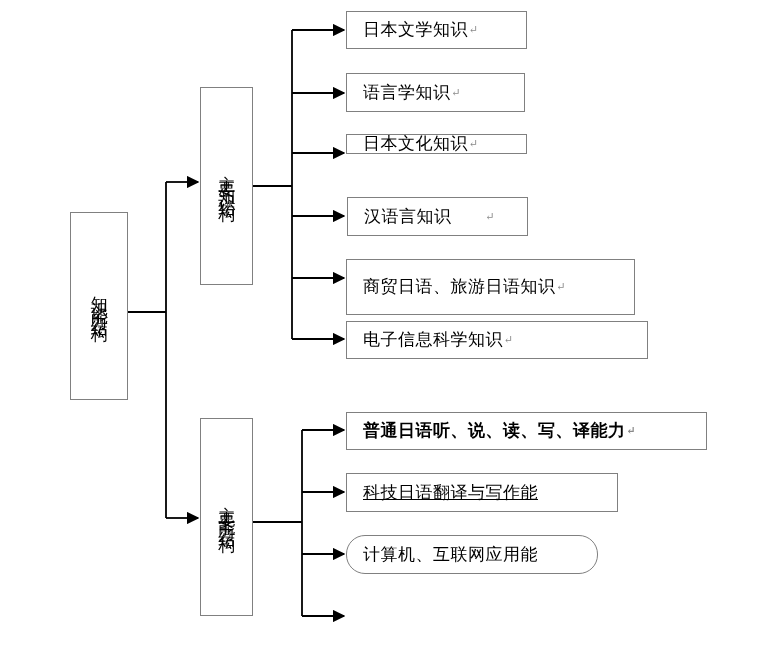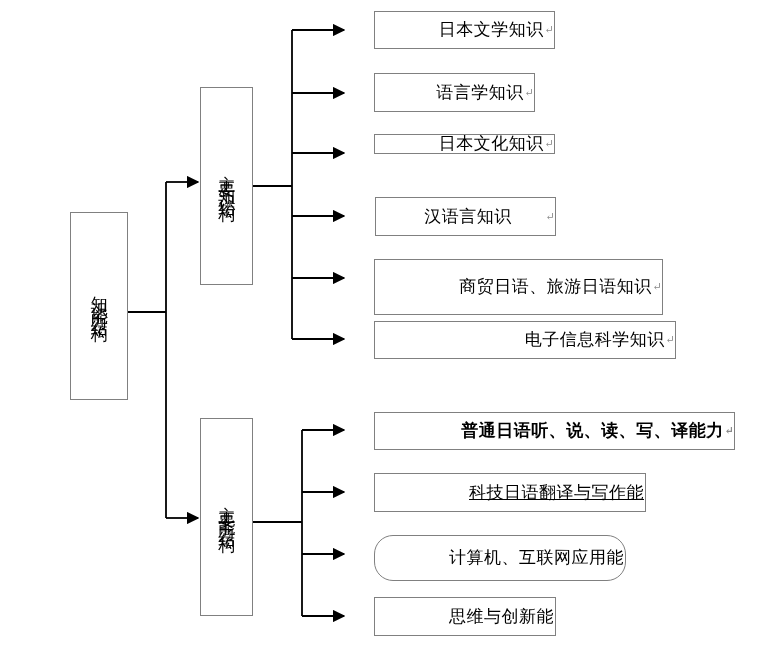--- a/index.html
+++ b/index.html
@@ -31,23 +31,22 @@
   .node.vertical {
     writing-mode: vertical-rl;
     text-orientation: upright;
     justify-content: center;
     align-items: center;
     letter-spacing: 6px;
     font-size: 17px;
     white-space: normal;
   }
   .node.leaf {
-    justify-content: flex-end;
+    justify-content: flex-start;
     padding-left: 16px;
-    margin-left: 28px;
   }
   .node .pilcrow {
     font-size: 11px;
     color: #8a8a8a;
     margin-left: 1px;
     letter-spacing: 0;
   }
   .node.vertical .pilcrow {
     font-size: 11px;
     color: #8a8a8a;
@@ -115,21 +114,21 @@
   <div class="node vertical" style="left:200px; top:418px; width:53px; height:198px;">
     <span>主要能力结构</span>
       <span class="pilcrow">↵</span>
   </div>
 
   <div class="node leaf" style="left:346px; top:11px; width:181px; height:38px;">
     <span>日本文学知识</span>
       <span class="pilcrow">↵</span>
   </div>
 
-  <div class="node leaf" style="left:346px; top:73px; width:161px; height:39px;">
+  <div class="node leaf" style="left:346px; top:73px; width:179px; height:39px;">
     <span>语言学知识</span>
       <span class="pilcrow">↵</span>
   </div>
 
   <div class="node leaf" style="left:346px; top:134px; width:181px; height:20px;">
     <span>日本文化知识</span>
       <span class="pilcrow">↵</span>
   </div>
 
   <div class="node leaf" style="left:347px; top:197px; width:181px; height:39px;gap:33px;">
@@ -150,23 +149,19 @@
   <div class="node leaf" style="left:346px; top:412px; width:361px; height:38px;font-weight:bold;">
     <span>普通日语听、说、读、写、译能力</span>
       <span class="pilcrow">↵</span>
   </div>
 
   <div class="node leaf" style="left:346px; top:473px; width:272px; height:39px;text-decoration:underline;">
     <span>科技日语翻译与写作能</span>
       <span class="pilcrow"></span>
   </div>
 
-  <div class="node leaf" style="left:346px; top:535px; width:252px; height:46px;border-radius:19px;">
+  <div class="node leaf" style="left:346px; top:535px; width:252px; height:39px;border-radius:19px;">
     <span>计算机、互联网应用能</span>
       <span class="pilcrow"></span>
   </div>
 
-  <div class="node leaf" style="left:346px; top:597px; width:182px; height:39px;">
-    <span>思维与创新能</span>
-      <span class="pilcrow"></span>
-  </div>
 
 </div>
 
 </body></html>

